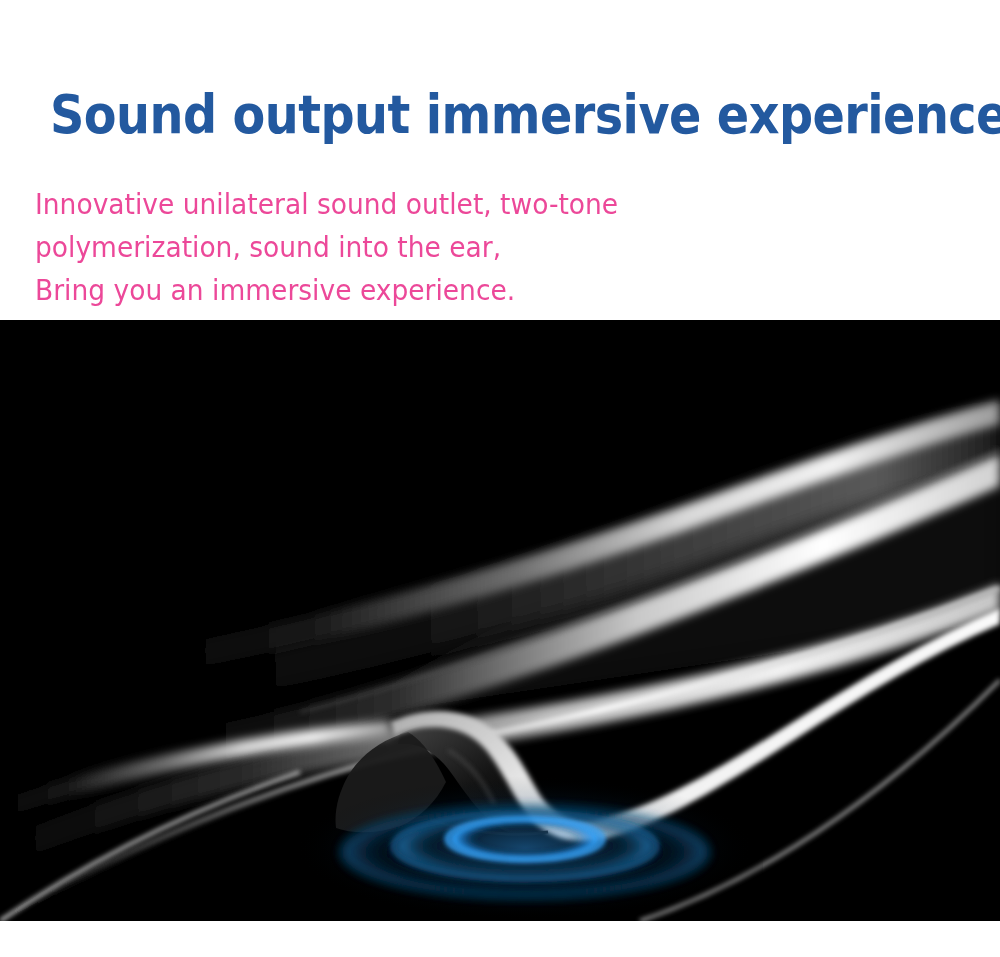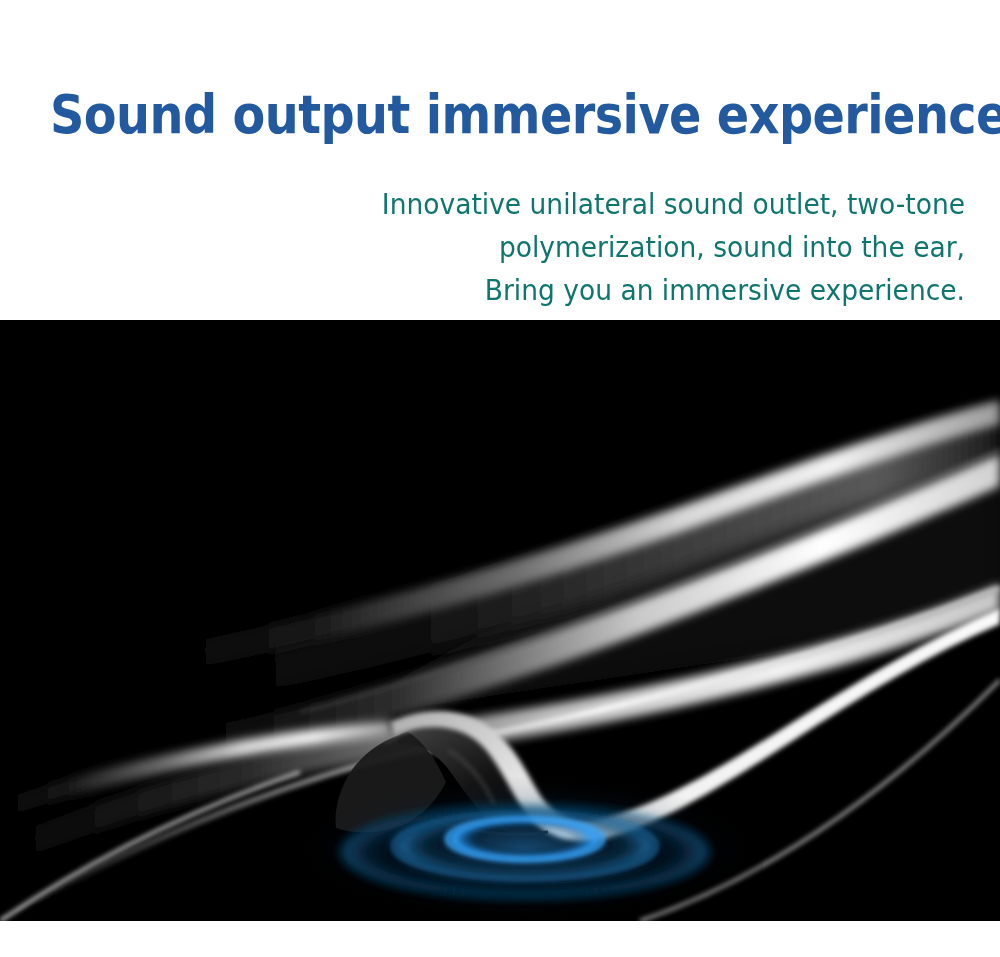--- a/index.html
+++ b/index.html
@@ -17,21 +17,21 @@
   }
 
   
   .text-block {
     position: absolute;
     left: 0;
     top: 0;
     width: 1000px;
     height: 320px;
     background: #ffffff;
-    text-align: right;
+    text-align: left;
   }
   .headline {
     position: absolute;
     left: 0;
     top: 84px;
     width: 1000px;
     font-family: "DejaVu Sans", sans-serif;
     font-weight: bold;
     font-size: 53px;
     line-height: 62px;
@@ -43,21 +43,21 @@
   }
   .subtitle {
     position: absolute;
     left: 0;
     top: 183px;
     width: 1000px;
     font-family: "DejaVu Sans", sans-serif;
     font-weight: normal;
     font-size: 28.5px;
     line-height: 43px;
-    color: #0f766e;
+    color: #ec4899;
   }
   .subtitle .sline {
     display: block;
     transform: scaleX(0.93);
     transform-origin: 50% 50%;
     white-space: nowrap;
   }
 
   
   .hero {

